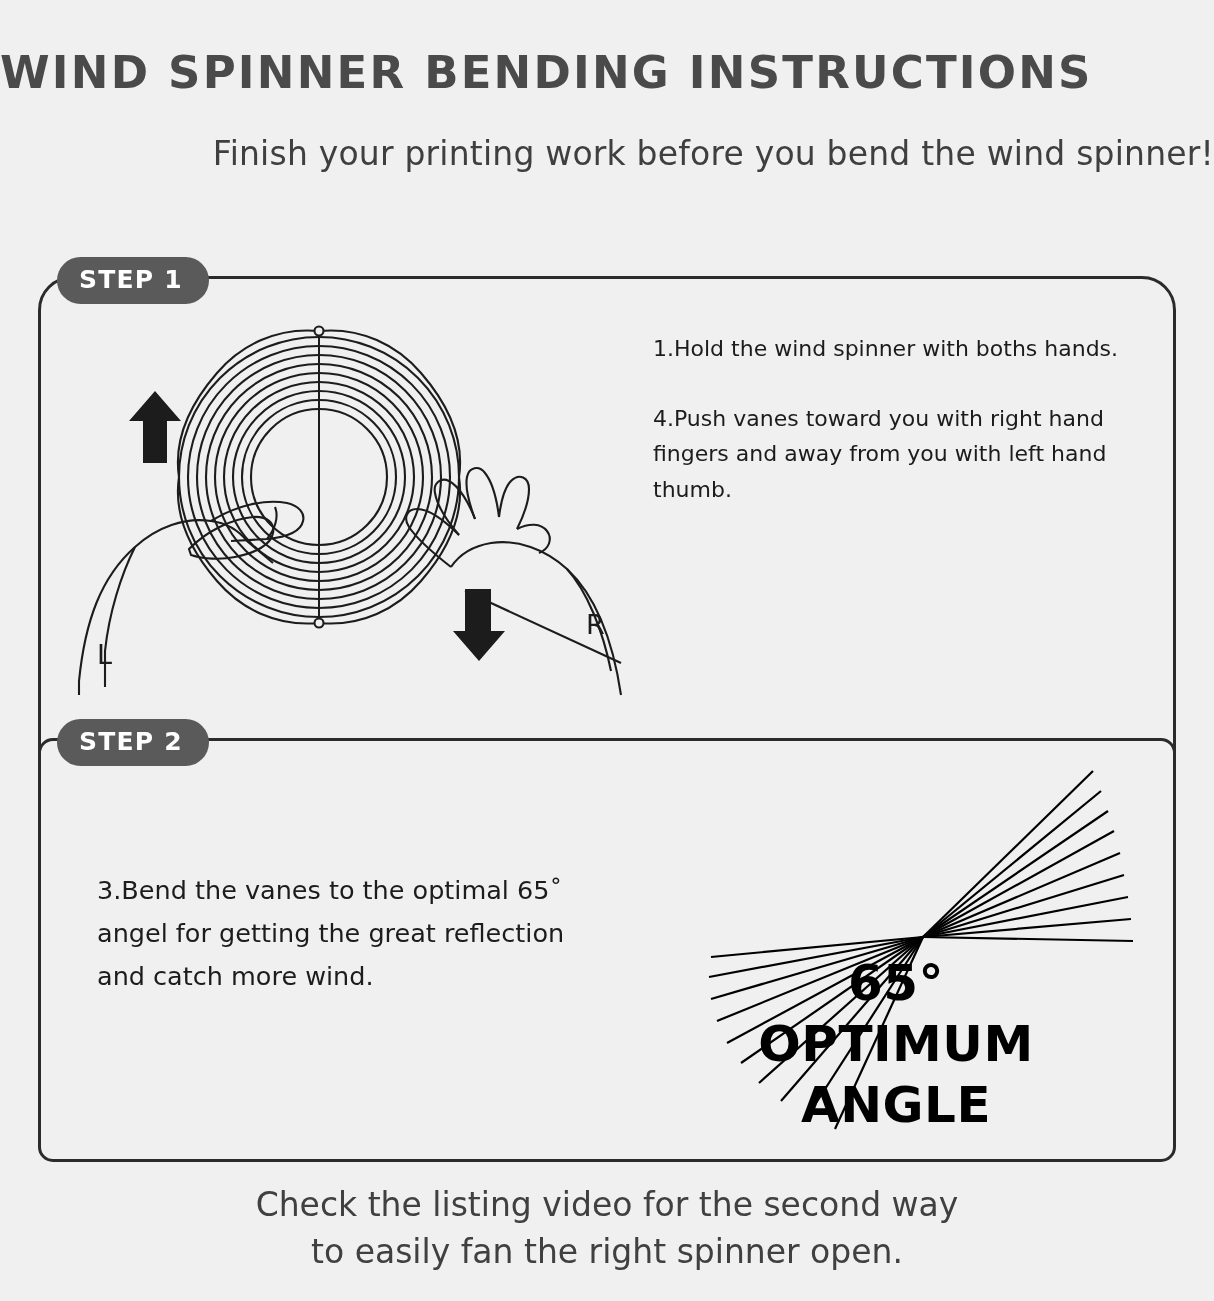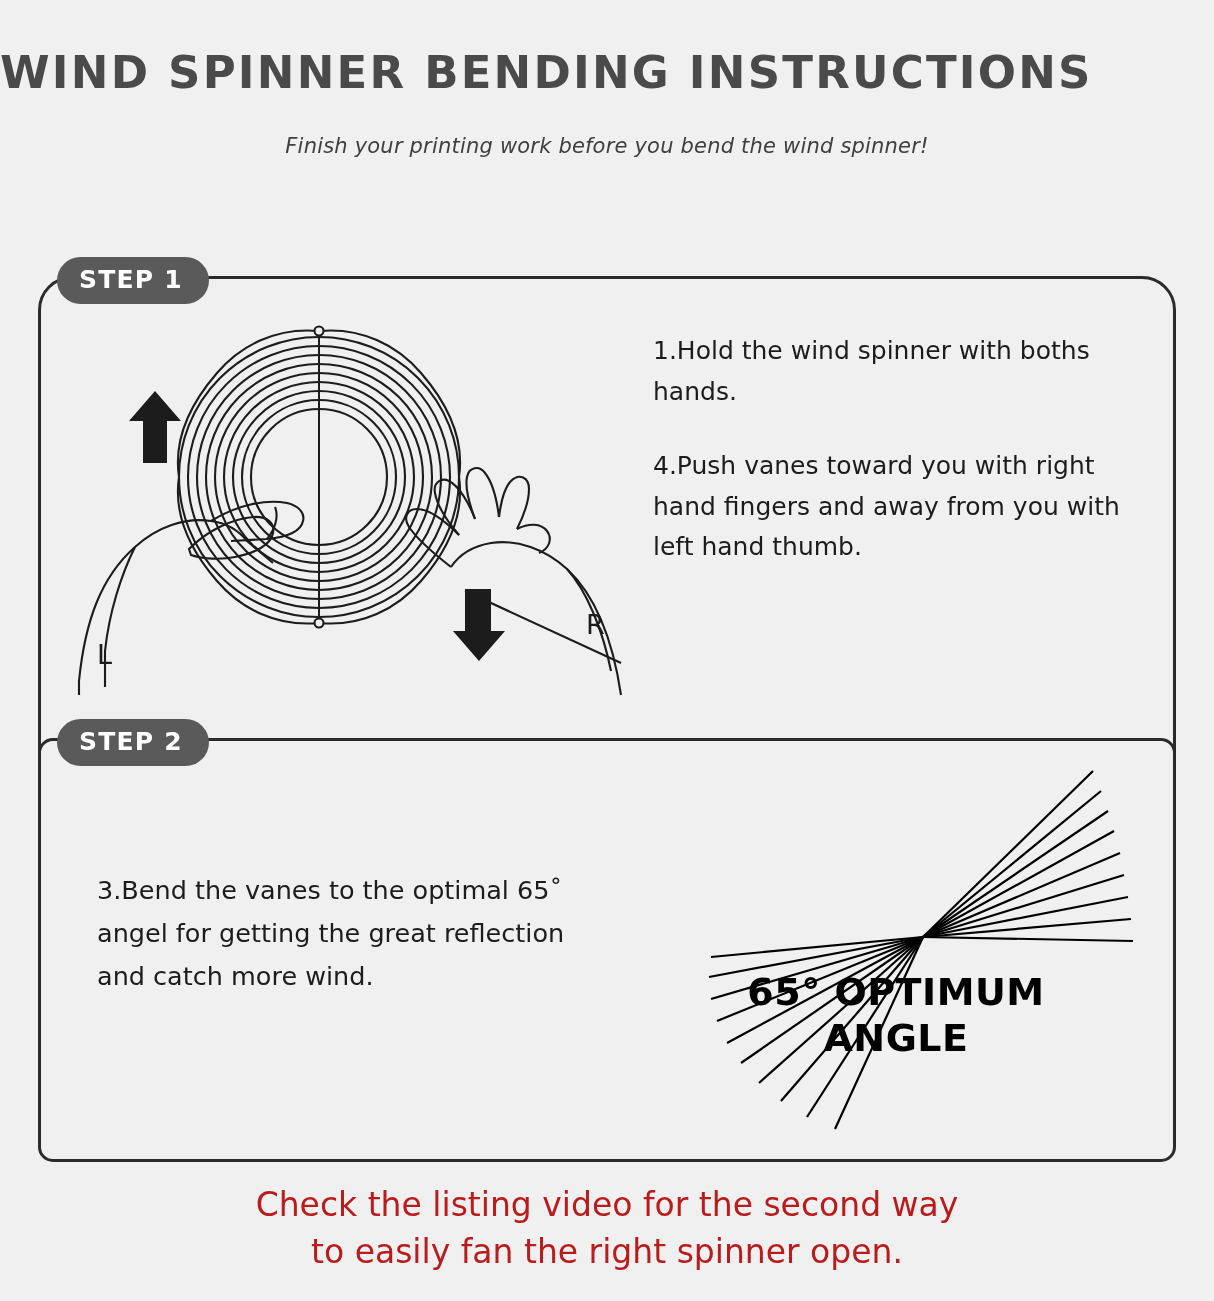--- a/index.html
+++ b/index.html
@@ -23,26 +23,25 @@
     text-align: left;
     font-family: "DejaVu Sans", sans-serif;
     font-weight: bold;
     font-size: 45px;
     letter-spacing: 2.2px;
     color: #4a4a4a;
     margin: 48px 0 0 0;
     line-height: 1.1;
   }
   .subtitle {
-    text-align: center;
-    font-size: 21px;
+    text-align: right;
+    font-size: 33px;
     color: #3f3f3f;
     margin-top: 36px;
     letter-spacing: 0.2px;
-    font-style: italic;
   }
 
   
   .card {
     position: absolute;
     border: 3px solid #2b2b2b;
     border-radius: 34px;
     background: #f0f0f0;
   }
   #card-step1 { left: 38px; top: 228px; width: 1138px; height: 560px; }
@@ -60,21 +59,21 @@
     padding: 8px 26px 10px 22px;
     border-radius: 26px;
   }
 
   
   .s1-text {
     position: absolute;
     left: 612px;
     top: 52px;
     width: 510px;
-    font-size: 25px;
+    font-size: 22px;
     line-height: 1.62;
     color: #1c1c1c;
   }
   .s1-text p { margin: 0 0 34px 0; }
   .s1-text p:last-child { margin-bottom: 0; }
 
   
   .s1-art {
     position: absolute;
     left: 20px;
@@ -107,37 +106,36 @@
     width: 520px;
     height: 380px;
   }
   .angle-caption {
     position: absolute;
     left: 690px;
     top: 212px;
     width: 330px;
     text-align: center;
     font-weight: bold;
-    font-size: 38px;
+    font-size: 50px;
     line-height: 1.22;
     color: #000;
     letter-spacing: 0.5px;
-    margin-top: 16px;
   }
 
   
   .footer {
     position: absolute;
     left: 0;
     top: 1134px;
     width: 1214px;
     text-align: center;
     font-size: 33px;
     line-height: 1.42;
-    color: #b91c1c;
+    color: #404040;
   }
   .footer span { display: block; }
 </style>
 </head>
 <body>
 
 <div class="page">
 
   <h1 class="title">WIND SPINNER BENDING INSTRUCTIONS</h1>
   <div class="subtitle">Finish your printing work before you bend the wind spinner!</div>

